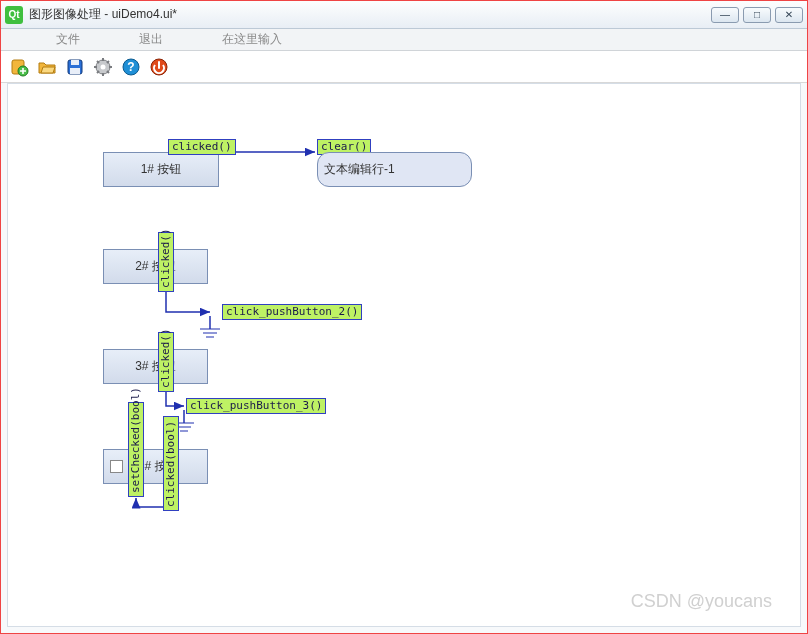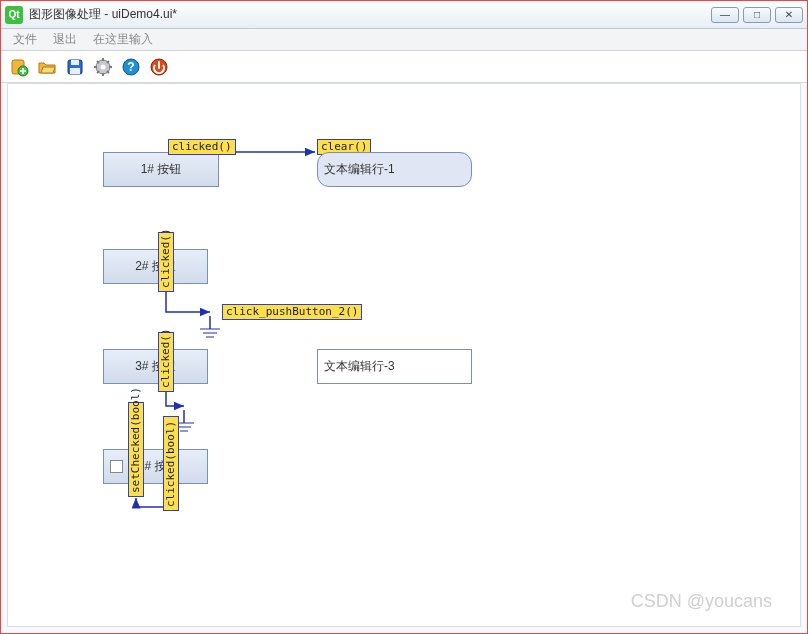--- a/index.html
+++ b/index.html
@@ -53,20 +53,21 @@
     background: #f2f4f6;
     border-bottom: 1px solid #d0d4d8;
     display: flex;
     align-items: center;
     padding: 0 4px;
   }
   .menu-item {
     padding: 2px 8px;
     color: #888;
     font-size: 12px;
+    margin-left: 43px;
   }
   .toolbar {
     height: 32px;
     background: #fff;
     border-bottom: 1px solid #d8d8d8;
     display: flex;
     align-items: center;
     padding: 0 6px;
     gap: 4px;
   }
@@ -108,21 +109,21 @@
     align-items: center;
     padding: 0 6px;
     font-size: 12px;
     color: #333;
   }
   .widget-lineedit.highlight {
     background: #e0e6f4;
   }
   .sig-label {
     position: absolute;
-    background: #fde047;
+    background: #bef264;
     border: 1px solid #3040c0;
     padding: 0 3px;
     font-family: "SimSun", monospace;
     font-size: 11px;
     color: #1a1a4a;
     white-space: nowrap;
     line-height: 14px;
   }
   .sig-label.vertical {
     writing-mode: vertical-rl;
@@ -245,21 +246,21 @@
       <div class="sig-label" style="left:160px; top:55px;">clicked()</div>
       <div class="sig-label" style="left:309px; top:55px;">clear()</div>
       <div class="widget-lineedit highlight" style="left:309px; top:68px; width:155px; height:35px;border-radius:12px;">文本编辑行-1</div>
 
       <div class="widget-btn" style="left:95px; top:165px; width:105px; height:35px;">2# 按钮</div>
       <div class="sig-label vertical" style="left:150px; top:148px; height:60px;">clicked()</div>
       <div class="sig-label" style="left:205px; top:220px;margin-left:9px;">click_pushButton_2()</div>
 
       <div class="widget-btn" style="left:95px; top:265px; width:105px; height:35px;">3# 按钮</div>
       <div class="sig-label vertical" style="left:150px; top:248px; height:60px;">clicked()</div>
-      <div class="widget-lineedit" style="left:309px; top:265px; width:155px; height:35px;">文本编辑行-3</div>
+      <div class="sig-label" style="left:178px; top:314px;">click_pushButton_3()</div>
 
       <div class="widget-btn" style="left:95px; top:365px; width:105px; height:35px; justify-content:center;">
         <span># 按</span>
       </div>
       <div class="checkbox-box" style="left:102px; top:376px;"></div>
       <div class="sig-label vertical" style="left:155px; top:332px; height:95px;">clicked(bool)</div>
       <div class="sig-label vertical" style="left:120px; top:318px; height:95px;">setChecked(bool)</div>
 
       <div class="watermark">CSDN @youcans</div>
     </div>

